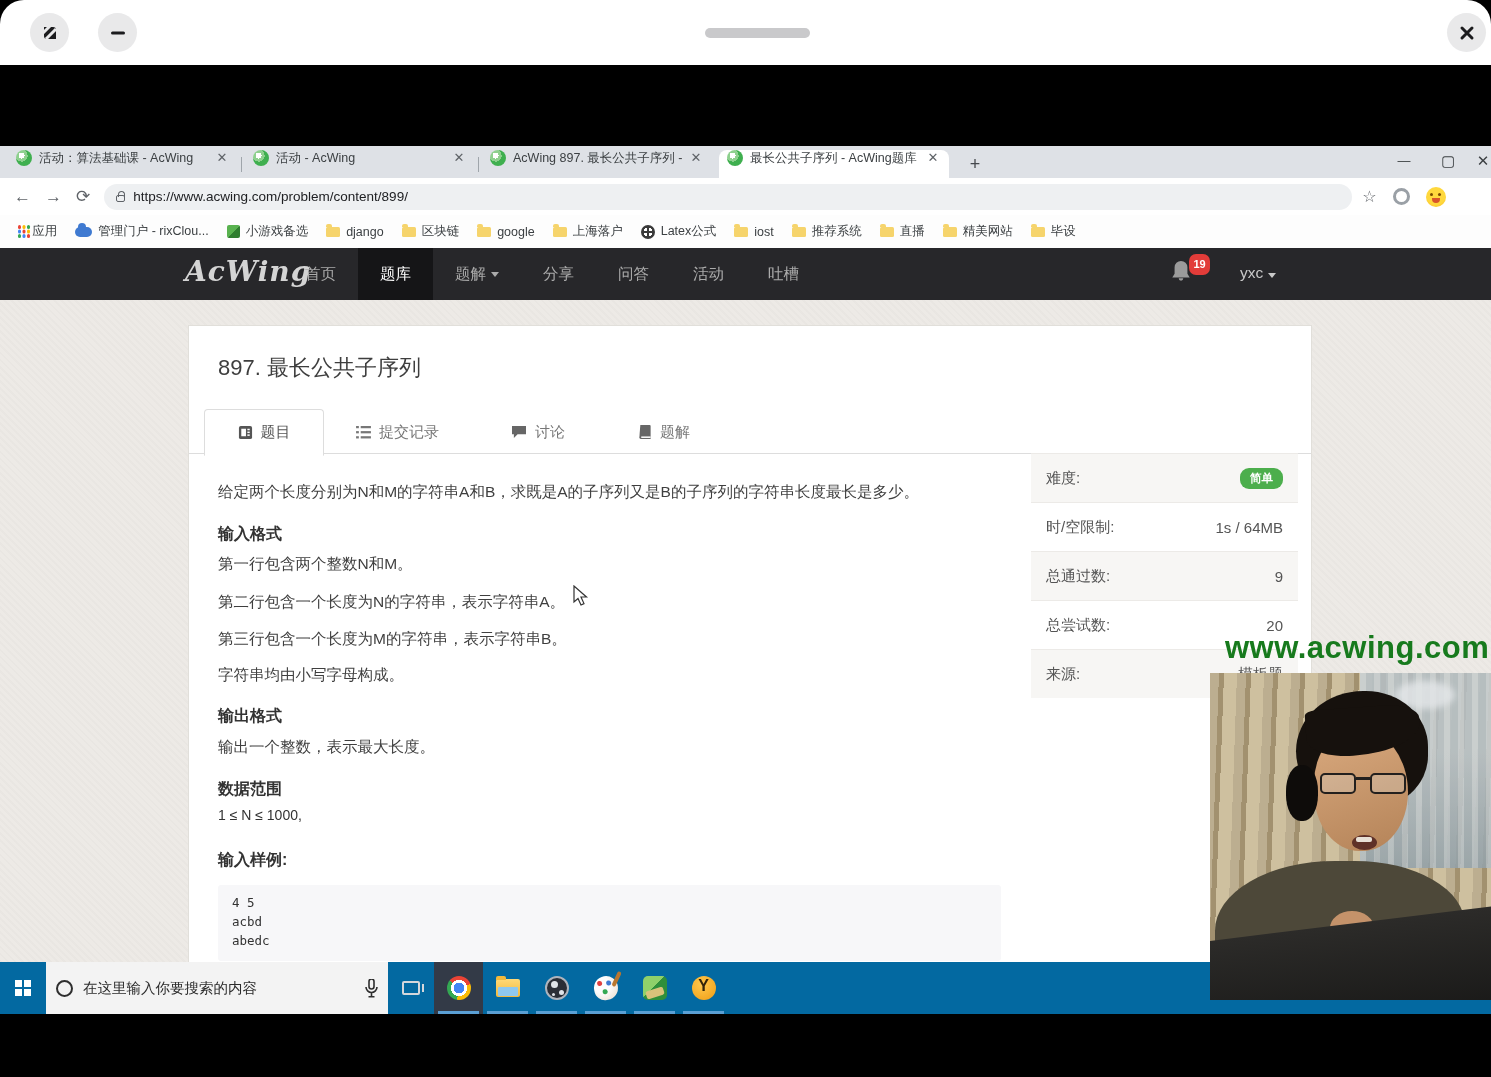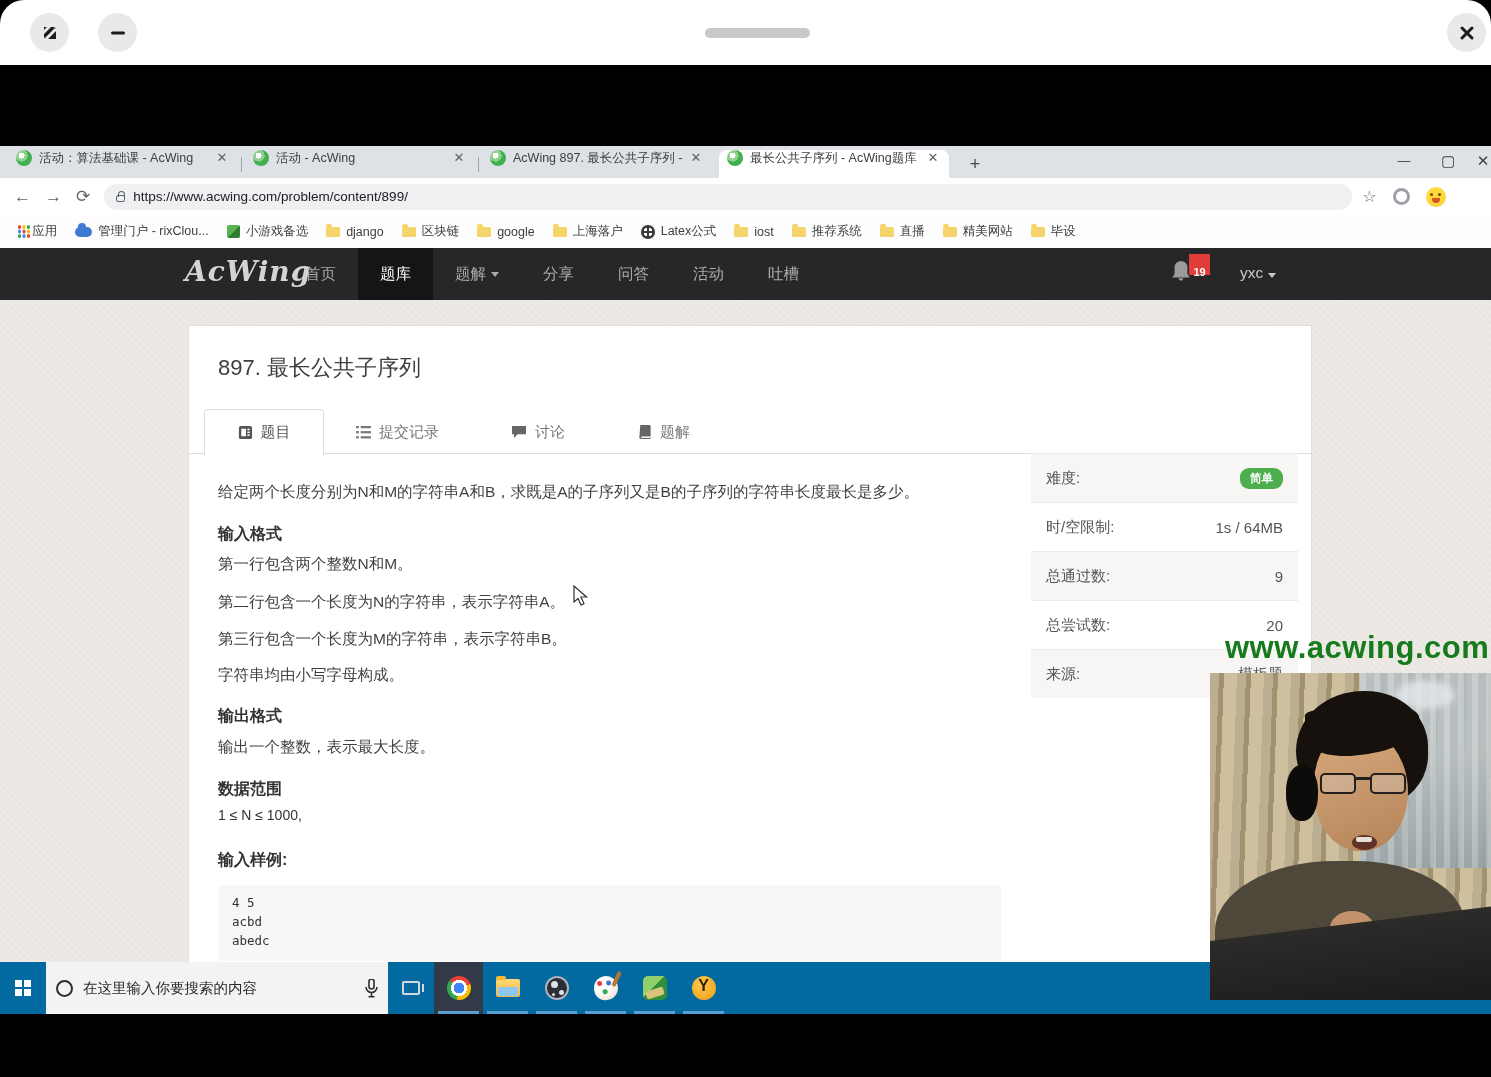--- a/index.html
+++ b/index.html
@@ -52,21 +52,21 @@
       radial-gradient(circle, #fff 0 4.5px, #3a3a3a 4.5px 7px); }
 
   
   .acnav { position:absolute; left:0; top:248px; width:100%; height:52px; background:#27272a; z-index:5; }
   .ac-logo { position:absolute; left:185px; top:7px; font-family:"DejaVu Serif", serif; font-style:italic; font-weight:bold; font-size:28px; color:#d4d4d4; letter-spacing:1px; cursor:pointer; }
   .ac-menu { position:absolute; left:283px; top:0; height:52px; display:flex; }
   .ac-item { height:52px; display:flex; align-items:center; padding:0 22px; color:#ababab; font-size:15.5px; cursor:pointer; }
   .ac-item.active { background:#151517; color:#fff; }
   .caret { display:inline-block; margin-left:5px; width:0; height:0; border-left:4px solid transparent; border-right:4px solid transparent; border-top:5px solid #ababab; }
   .bell-wrap { position:absolute; left:1170px; top:11px; width:34px; height:30px; cursor:pointer; }
-  .badge { position:absolute; right:-6px; top:-5px; min-width:21px; height:21px; border-radius:0; background:#e23c39; color:#fff; font-size:11px; font-weight:bold; text-align:center; line-height:21px; padding:8px 2px; }
+  .badge { position:absolute; right:-6px; top:-5px; min-width:21px; height:21px; border-radius:7px; background:#e23c39; color:#fff; font-size:11px; font-weight:bold; text-align:center; line-height:21px; padding:0 2px; }
   .username { position:absolute; left:1240px; top:16px; color:#c9c9c9; font-size:15.5px; cursor:pointer; }
   .username .caret { border-top-color:#c9c9c9; }
 
   
   .page { position:absolute; left:0; top:300px; width:100%; height:662px; background:#edeae6;
       background-image:repeating-linear-gradient(45deg, rgba(0,0,0,0.015) 0 2px, transparent 2px 5px); z-index:1; }
   .card { position:absolute; left:188px; top:25px; width:1124px; height:638px; background:#fff; border:1px solid #e1dfda; border-bottom:none; }
   .prob-title { position:absolute; left:29px; top:27px; font-size:22px; color:#3e3e3e; }
   .ptabs { position:absolute; left:0; top:82px; width:100%; height:46px; border-bottom:1px solid #ddd; }
   .ptab { position:absolute; top:1px; height:46px; display:flex; align-items:center; font-size:15px; color:#777; cursor:pointer; }

